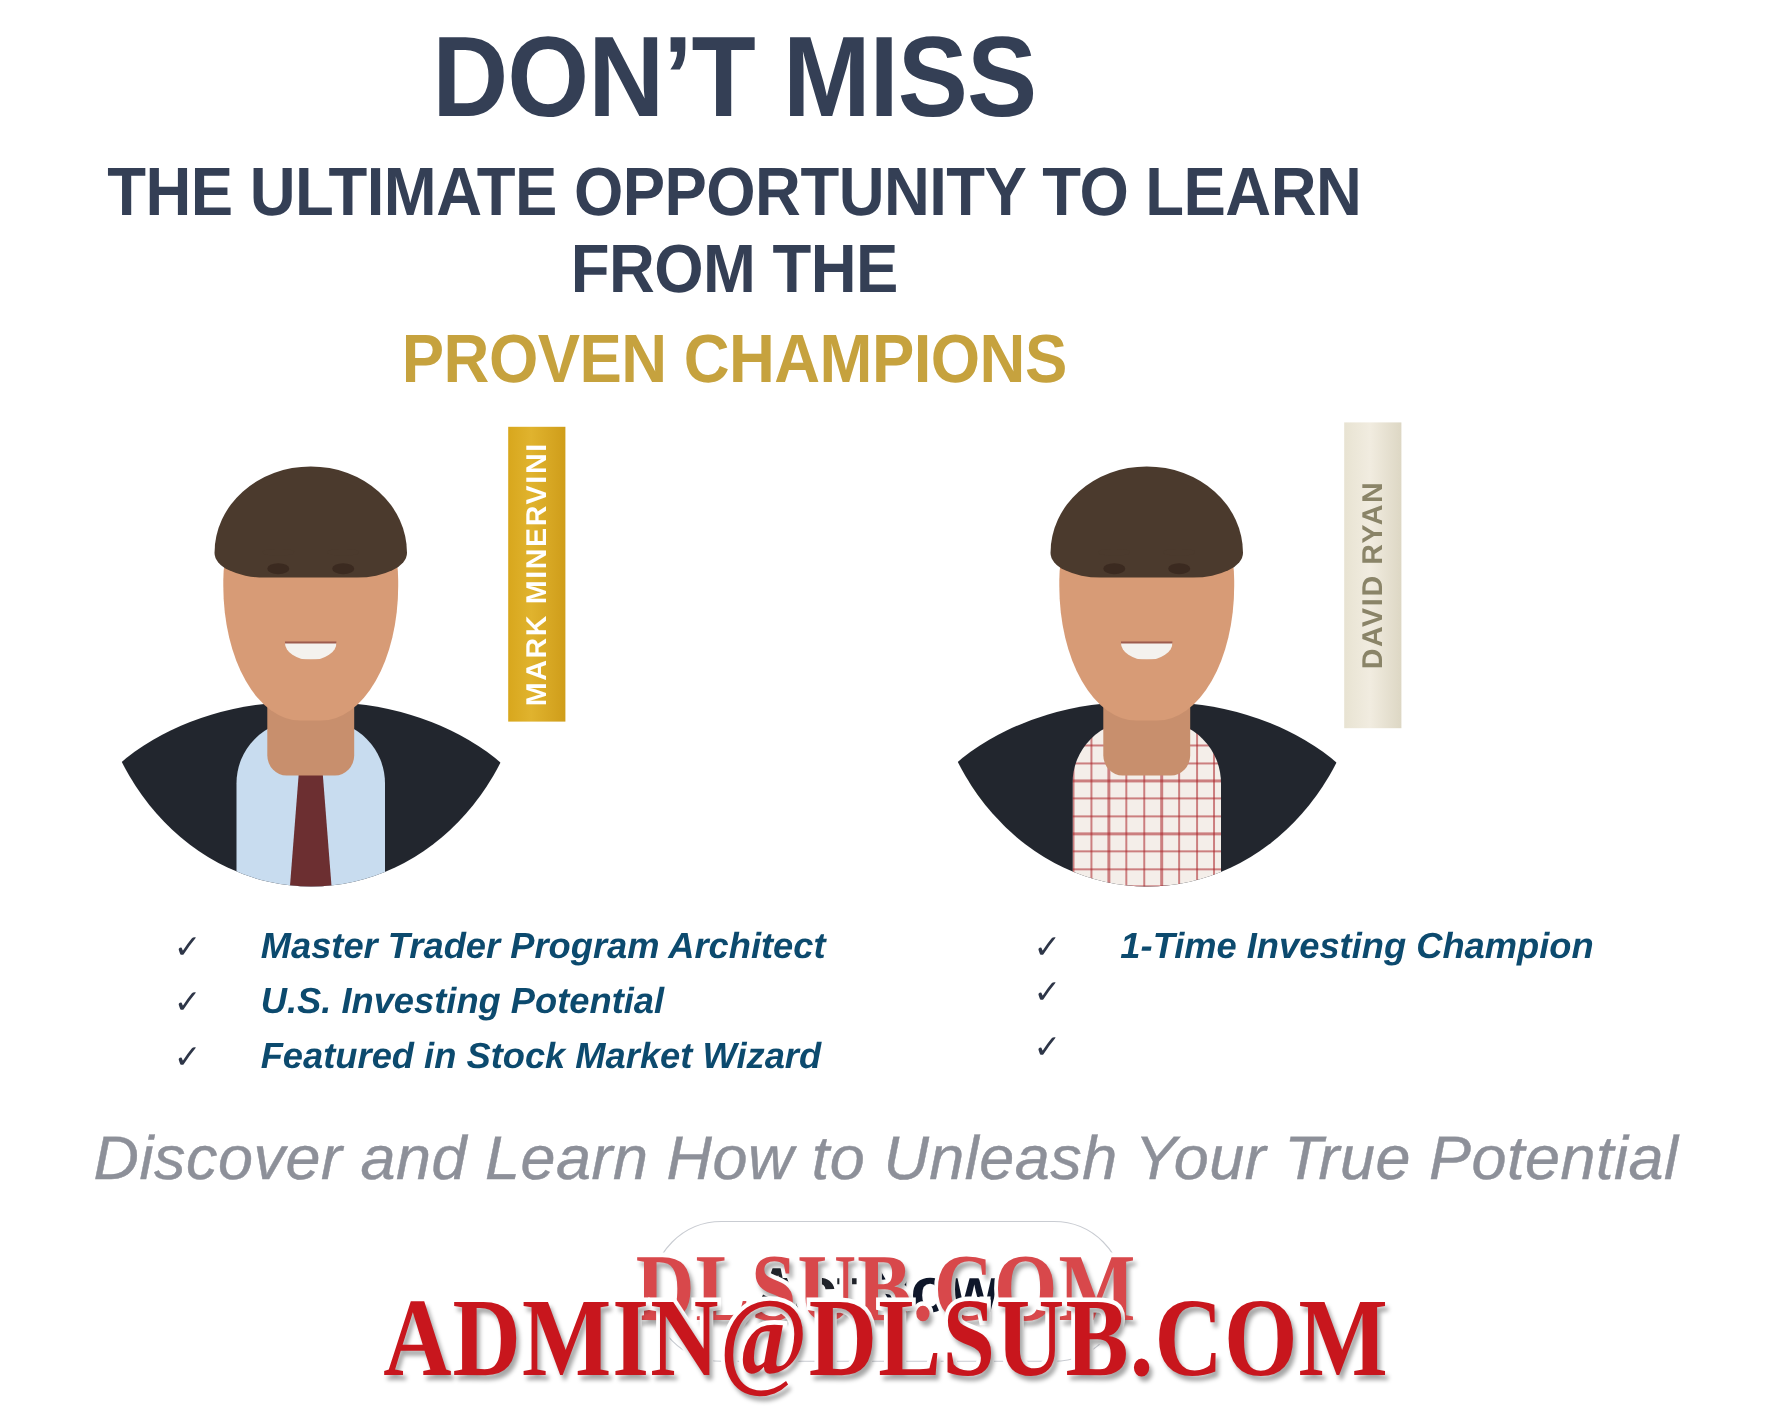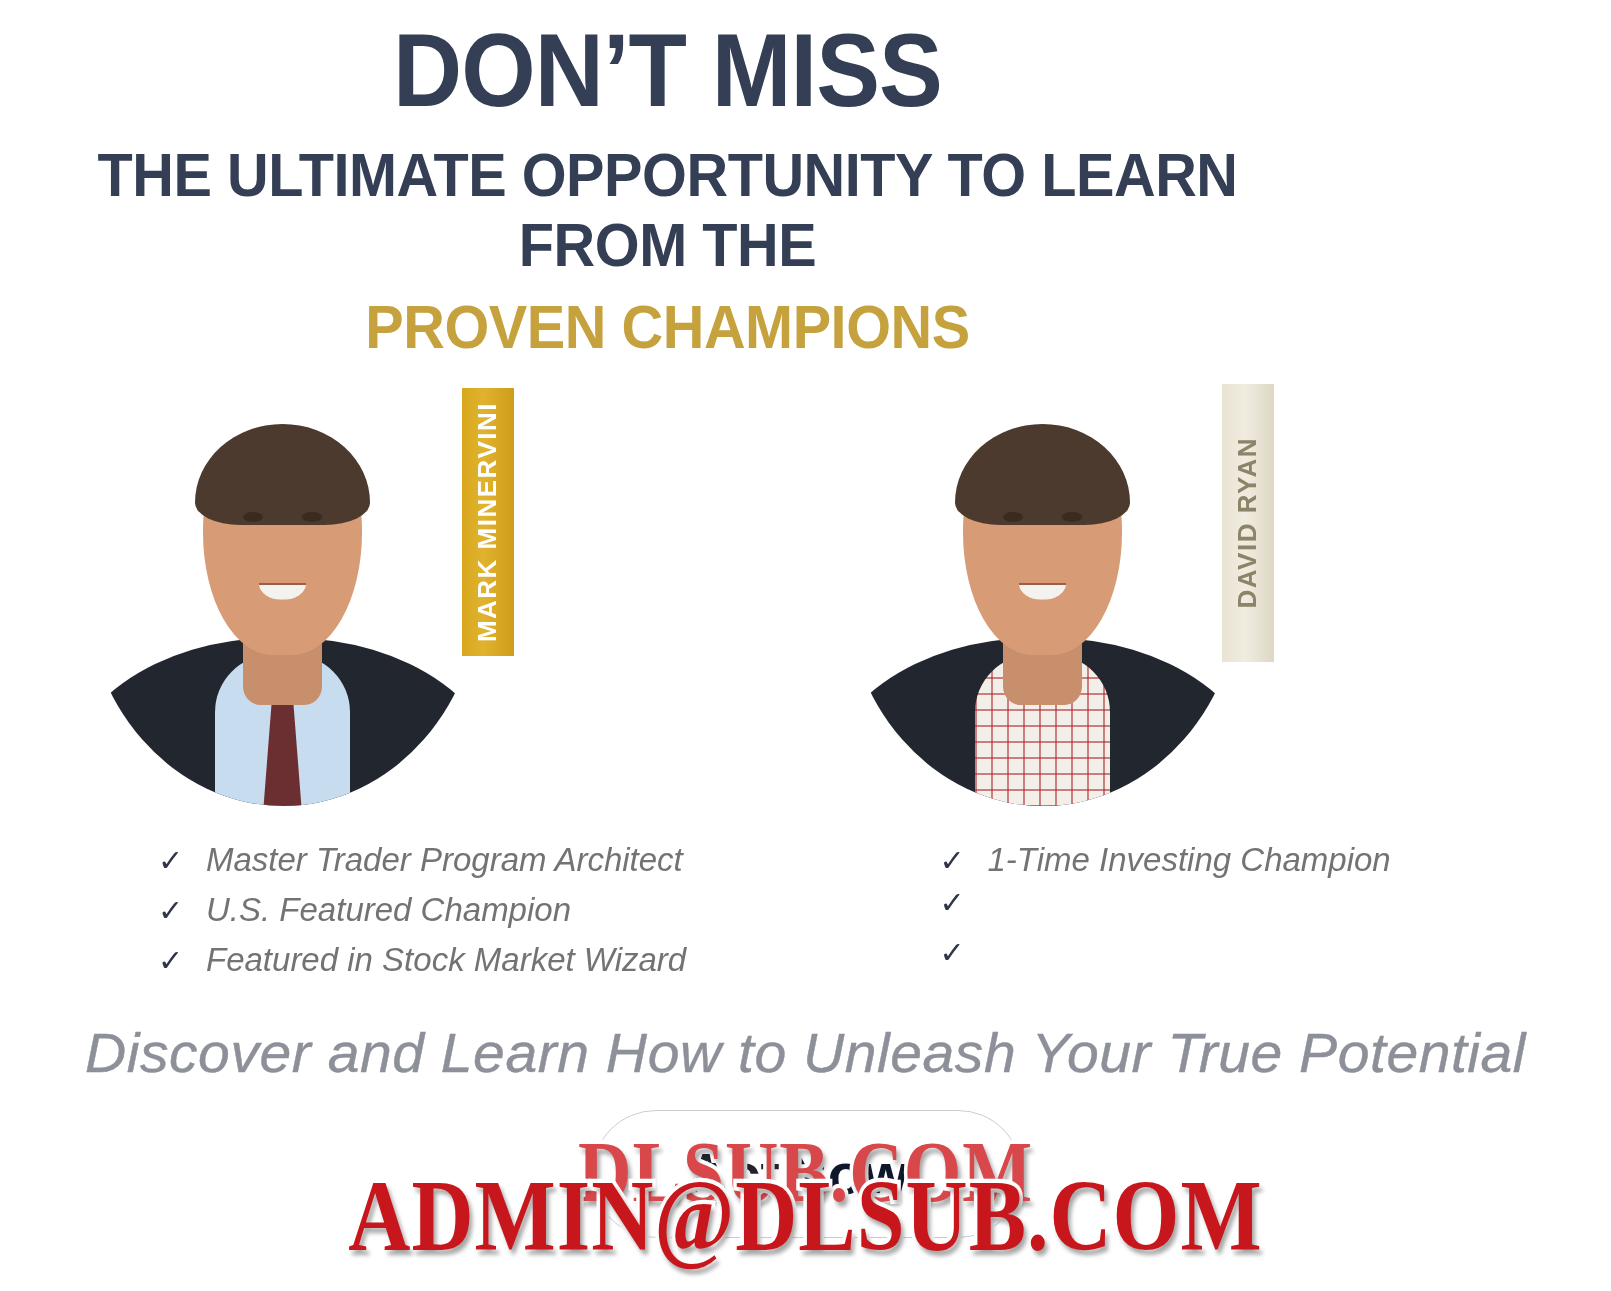--- a/index.html
+++ b/index.html
@@ -255,25 +255,26 @@
     color: #2e3648;
     font-size: 30px;
     line-height: 1;
     font-weight: 400;
     width: 26px;
     flex: none;
   }
   .bullet-text {
     font-family: "Liberation Sans", sans-serif;
     font-style: italic;
-    font-weight: 400;
+    font-weight: 700;
     font-size: 33px;
     line-height: 44px;
-    color: #737373;
+    color: #0c4a6e;
     white-space: nowrap;
+    margin-left: 31px;
   }
 
   
   .tagline {
     position: absolute;
     top: 1020px;
     left: 0;
     width: 1611px;
     text-align: center;
     font-family: "Liberation Sans Narrow", "Liberation Sans", sans-serif;
@@ -408,21 +409,21 @@
 
 <div class="bullets">
 
   <div class="bullet-col left">
     <div class="bullet-row">
       <span class="tick">✓</span>
       <span class="bullet-text">Master Trader Program Architect</span>
     </div>
     <div class="bullet-row">
       <span class="tick">✓</span>
-      <span class="bullet-text">U.S. Featured Champion</span>
+      <span class="bullet-text">U.S. Investing Potential</span>
     </div>
     <div class="bullet-row">
       <span class="tick">✓</span>
       <span class="bullet-text">Featured in Stock Market Wizard</span>
     </div>
   </div>
 
   <div class="bullet-col right">
     <div class="bullet-row">
       <span class="tick">✓</span>

